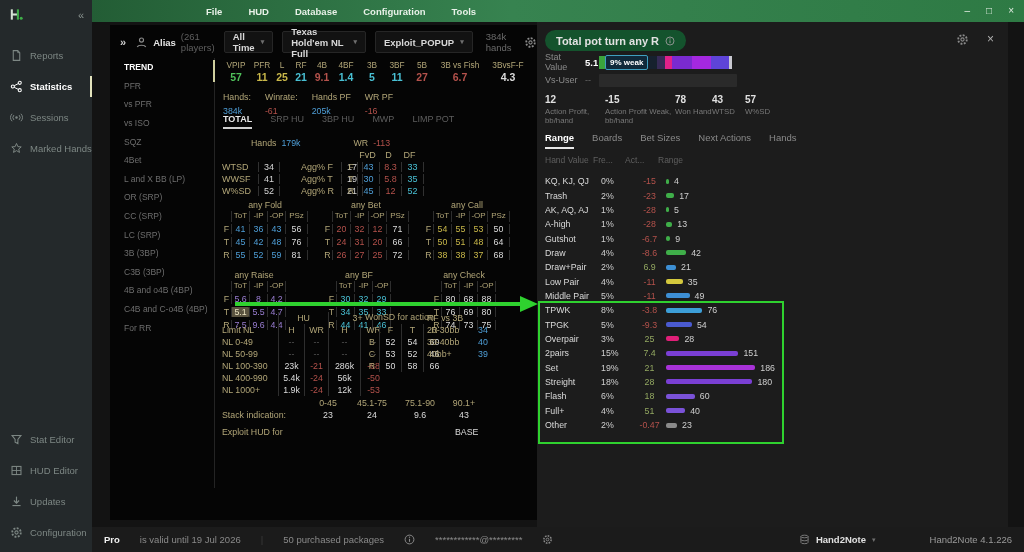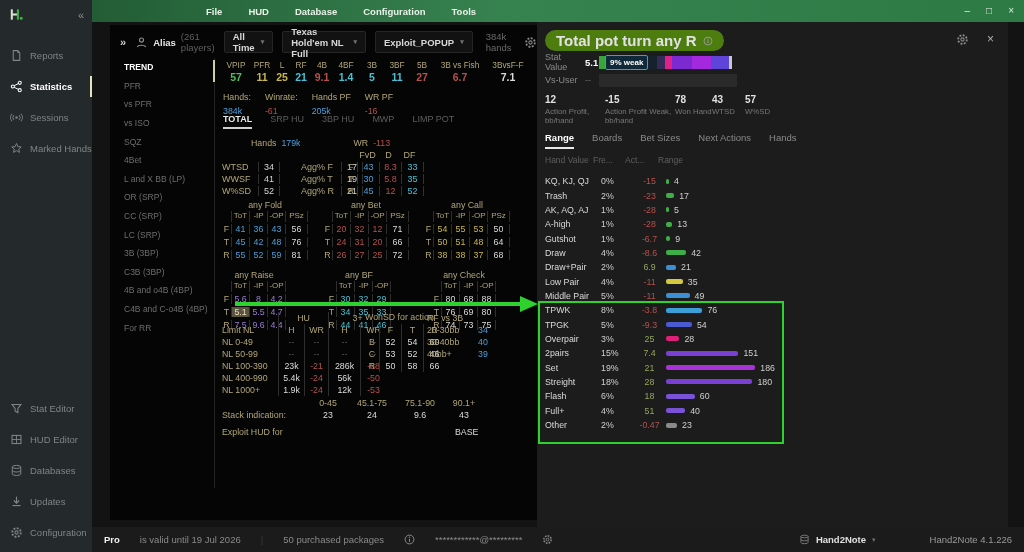--- a/index.html
+++ b/index.html
@@ -102,21 +102,21 @@
   .rf-label{width:44px;}
   .stack-grid{position:absolute;left:7px;top:339px;display:grid;grid-template-columns:86px 40px 48px 48px 40px;
               font-size:8.8px;line-height:12px;}
   .sg-cell{height:12px;text-align:center;}
   .sg-label{text-align:left;}
   .exploit-row{position:absolute;left:7px;top:369px;font-size:8.8px;width:300px;}
   .exploit-val{position:absolute;left:233px;top:0;color:#dcdcdc;}
 
   
   .rp-pill{position:absolute;left:8px;top:8px;height:21px;display:inline-flex;align-items:center;gap:6px;
-           background:#4d7c0f;border-radius:11px;padding:0 11px;font-size:15px;font-weight:bold;color:#e2e2e2;}
+           background:#14532d;border-radius:11px;padding:0 11px;font-size:11px;font-weight:bold;color:#e2e2e2;}
   .rp-pill .info{color:#9a9a9a;display:inline-flex;}
   .rp-pill .info svg{width:10px;height:10px;}
   .rp-topicons{position:absolute;right:14px;top:10px;display:flex;gap:18px;color:#9a9a9a;align-items:center;}
   .rp-topicons svg{width:13px;height:13px;}
   .rp-close{font-size:12px;color:#b0b0b0;}
   .sv-row{position:absolute;left:8px;top:33px;height:14px;display:flex;align-items:center;font-size:9px;color:#8a8a8a;}
   .sv-label{width:40px;}
   .sv-value{width:14px;color:#fff;font-weight:bold;font-size:9.5px;}
   .sv-bar{position:relative;margin-left:0px;width:133px;height:13px;display:flex;overflow:visible;border-radius:1px;}
   .sv-seg{height:100%;}
@@ -246,30 +246,20 @@
               <rect x="2.5" y="3" width="11" height="10" fill="none" stroke="currentColor" stroke-width="1.3"></rect>
               <line x1="8" y1="3" x2="8" y2="13" stroke="currentColor" stroke-width="1.1"></line>
               <line x1="2.5" y1="8" x2="13.5" y2="8" stroke="currentColor" stroke-width="1.1"></line>
             </svg>
           </span>
           <span>HUD Editor</span>
         </div>
         <div class="side-item">
           <span class="ic">
             <svg viewBox="0 0 16 16">
-              <ellipse cx="8" cy="3.6" rx="5.2" ry="1.9" fill="none" stroke="currentColor" stroke-width="1.2"></ellipse>
-              <path d="M2.8,3.6 V12.2 a5.2,1.9 0 0 0 10.4,0 V3.6" fill="none" stroke="currentColor" stroke-width="1.2"></path>
-              <path d="M2.8,8 a5.2,1.9 0 0 0 10.4,0" fill="none" stroke="currentColor" stroke-width="1.2"></path>
-            </svg>
-          </span>
-          <span>Databases</span>
-        </div>
-        <div class="side-item">
-          <span class="ic">
-            <svg viewBox="0 0 16 16">
               <line x1="8" y1="2" x2="8" y2="9.5" stroke="currentColor" stroke-width="1.4"></line>
               <path d="M4.8,6.8 L8,10 L11.2,6.8" fill="none" stroke="currentColor" stroke-width="1.4"></path>
               <line x1="3" y1="13" x2="13" y2="13" stroke="currentColor" stroke-width="1.4"></line>
             </svg>
           </span>
           <span>Updates</span>
         </div>
         <div class="side-item">
           <span class="ic">
             <svg viewBox="0 0 16 16">
@@ -354,21 +344,21 @@
           <div class="hs-cell c-green" style="width: 30px;">57</div>
           <div class="hs-cell c-yellow" style="width: 22px;">11</div>
           <div class="hs-cell c-yellow" style="width: 18px;">25</div>
           <div class="hs-cell c-teal" style="width: 20px;">21</div>
           <div class="hs-cell c-red" style="width: 22px;">9.1</div>
           <div class="hs-cell c-teal" style="width: 26px;">1.4</div>
           <div class="hs-cell c-teal" style="width: 26px;">5</div>
           <div class="hs-cell c-teal" style="width: 24px;">11</div>
           <div class="hs-cell c-red" style="width: 26px;">27</div>
           <div class="hs-cell c-red" style="width: 50px;">6.7</div>
-          <div class="hs-cell c-white" style="width: 46px;">7.1</div>
+          <div class="hs-cell c-white" style="width: 46px;">4.3</div>
         </div>
       <div class="hs-line2" id="hs-line2">
           <span class="pair">
             <span class="c-tan">Hands:</span>
             <span class="c-blue">384k</span>
           </span>
           <span class="pair">
             <span class="c-tan">Winrate:</span>
             <span class="c-red">-61</span>
           </span>

